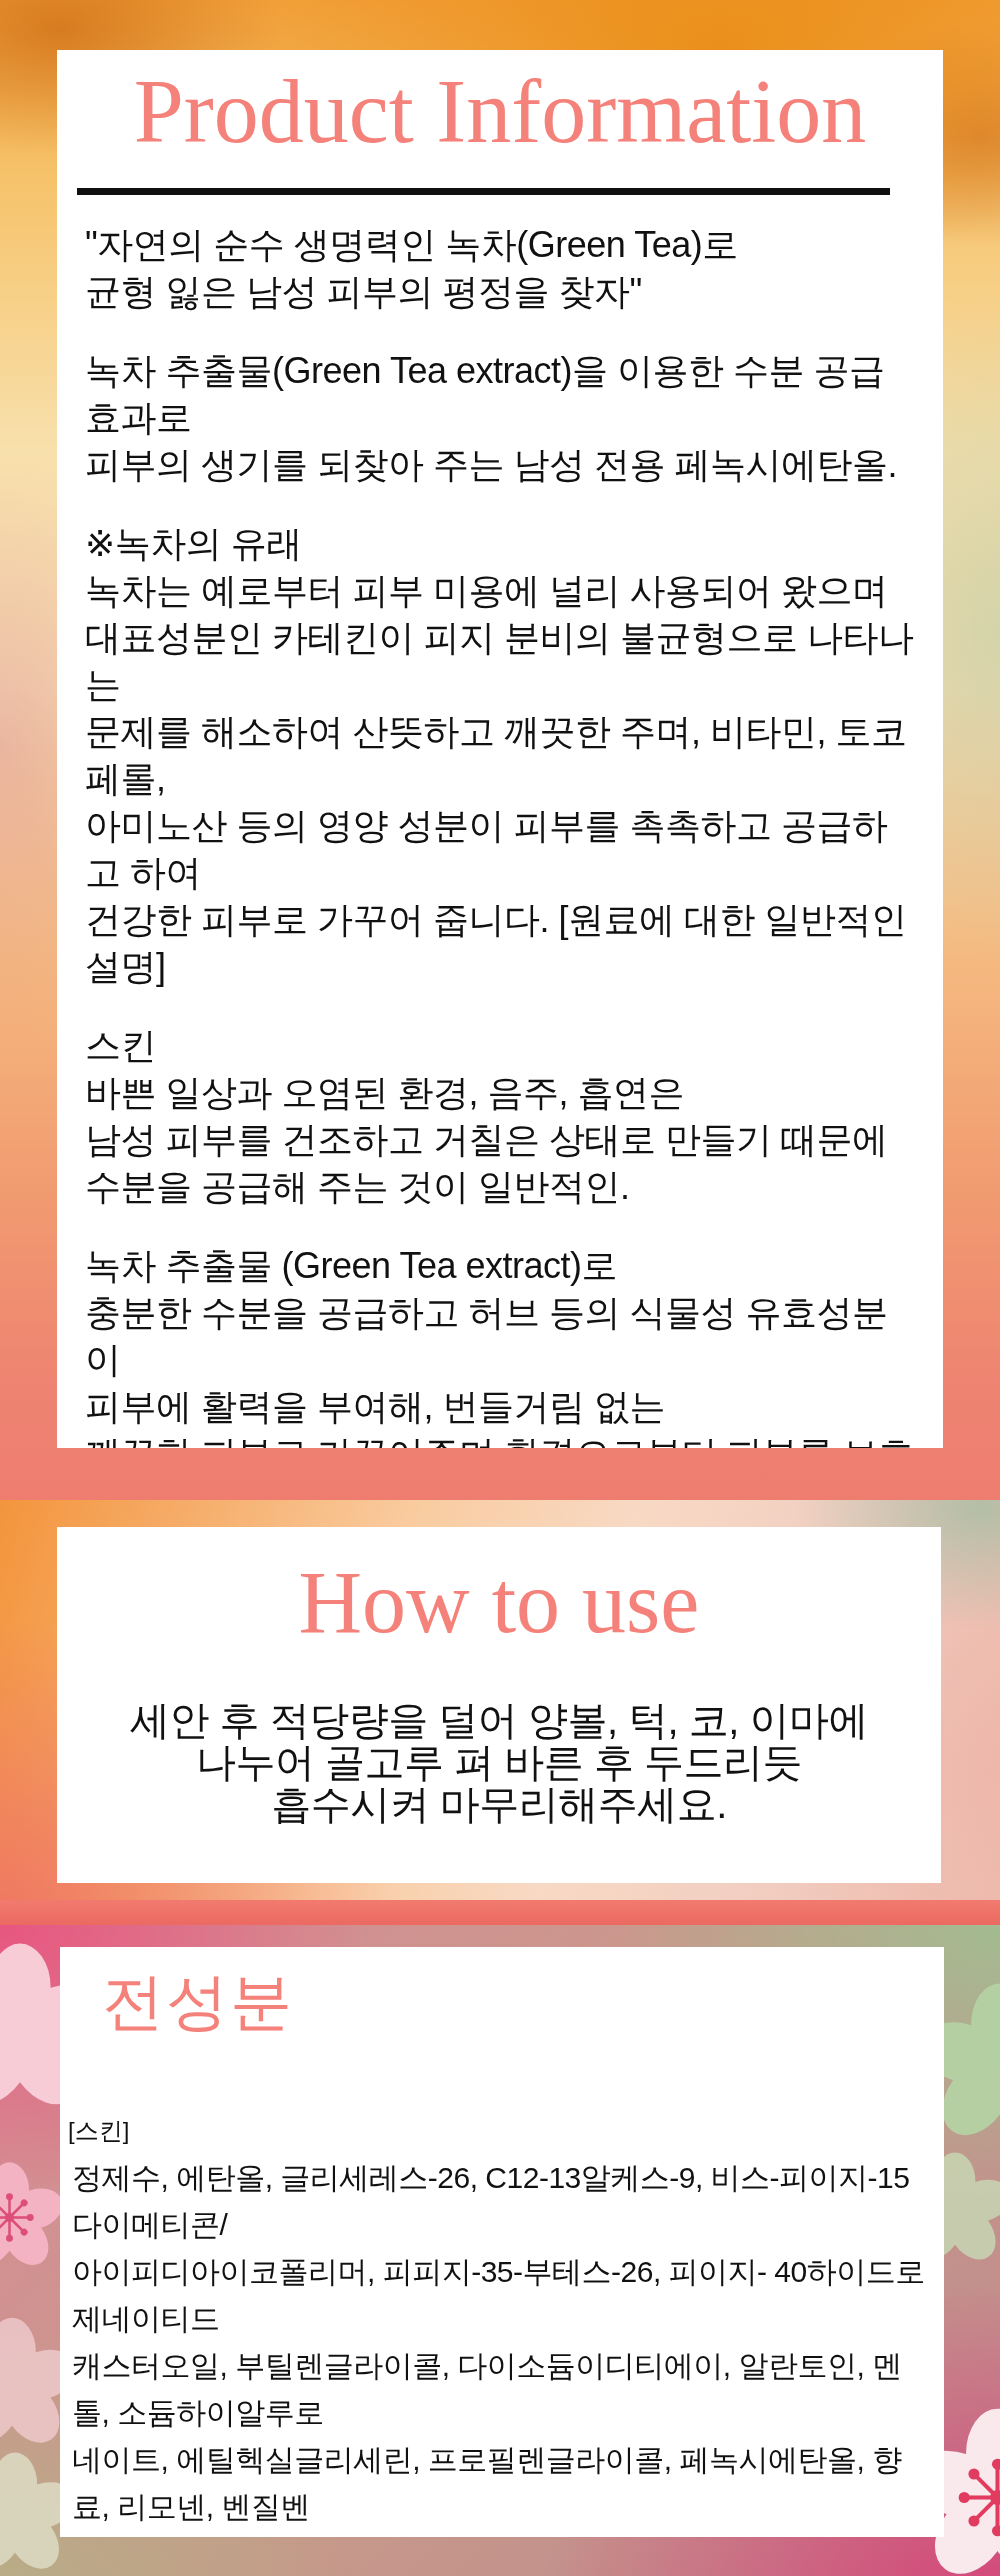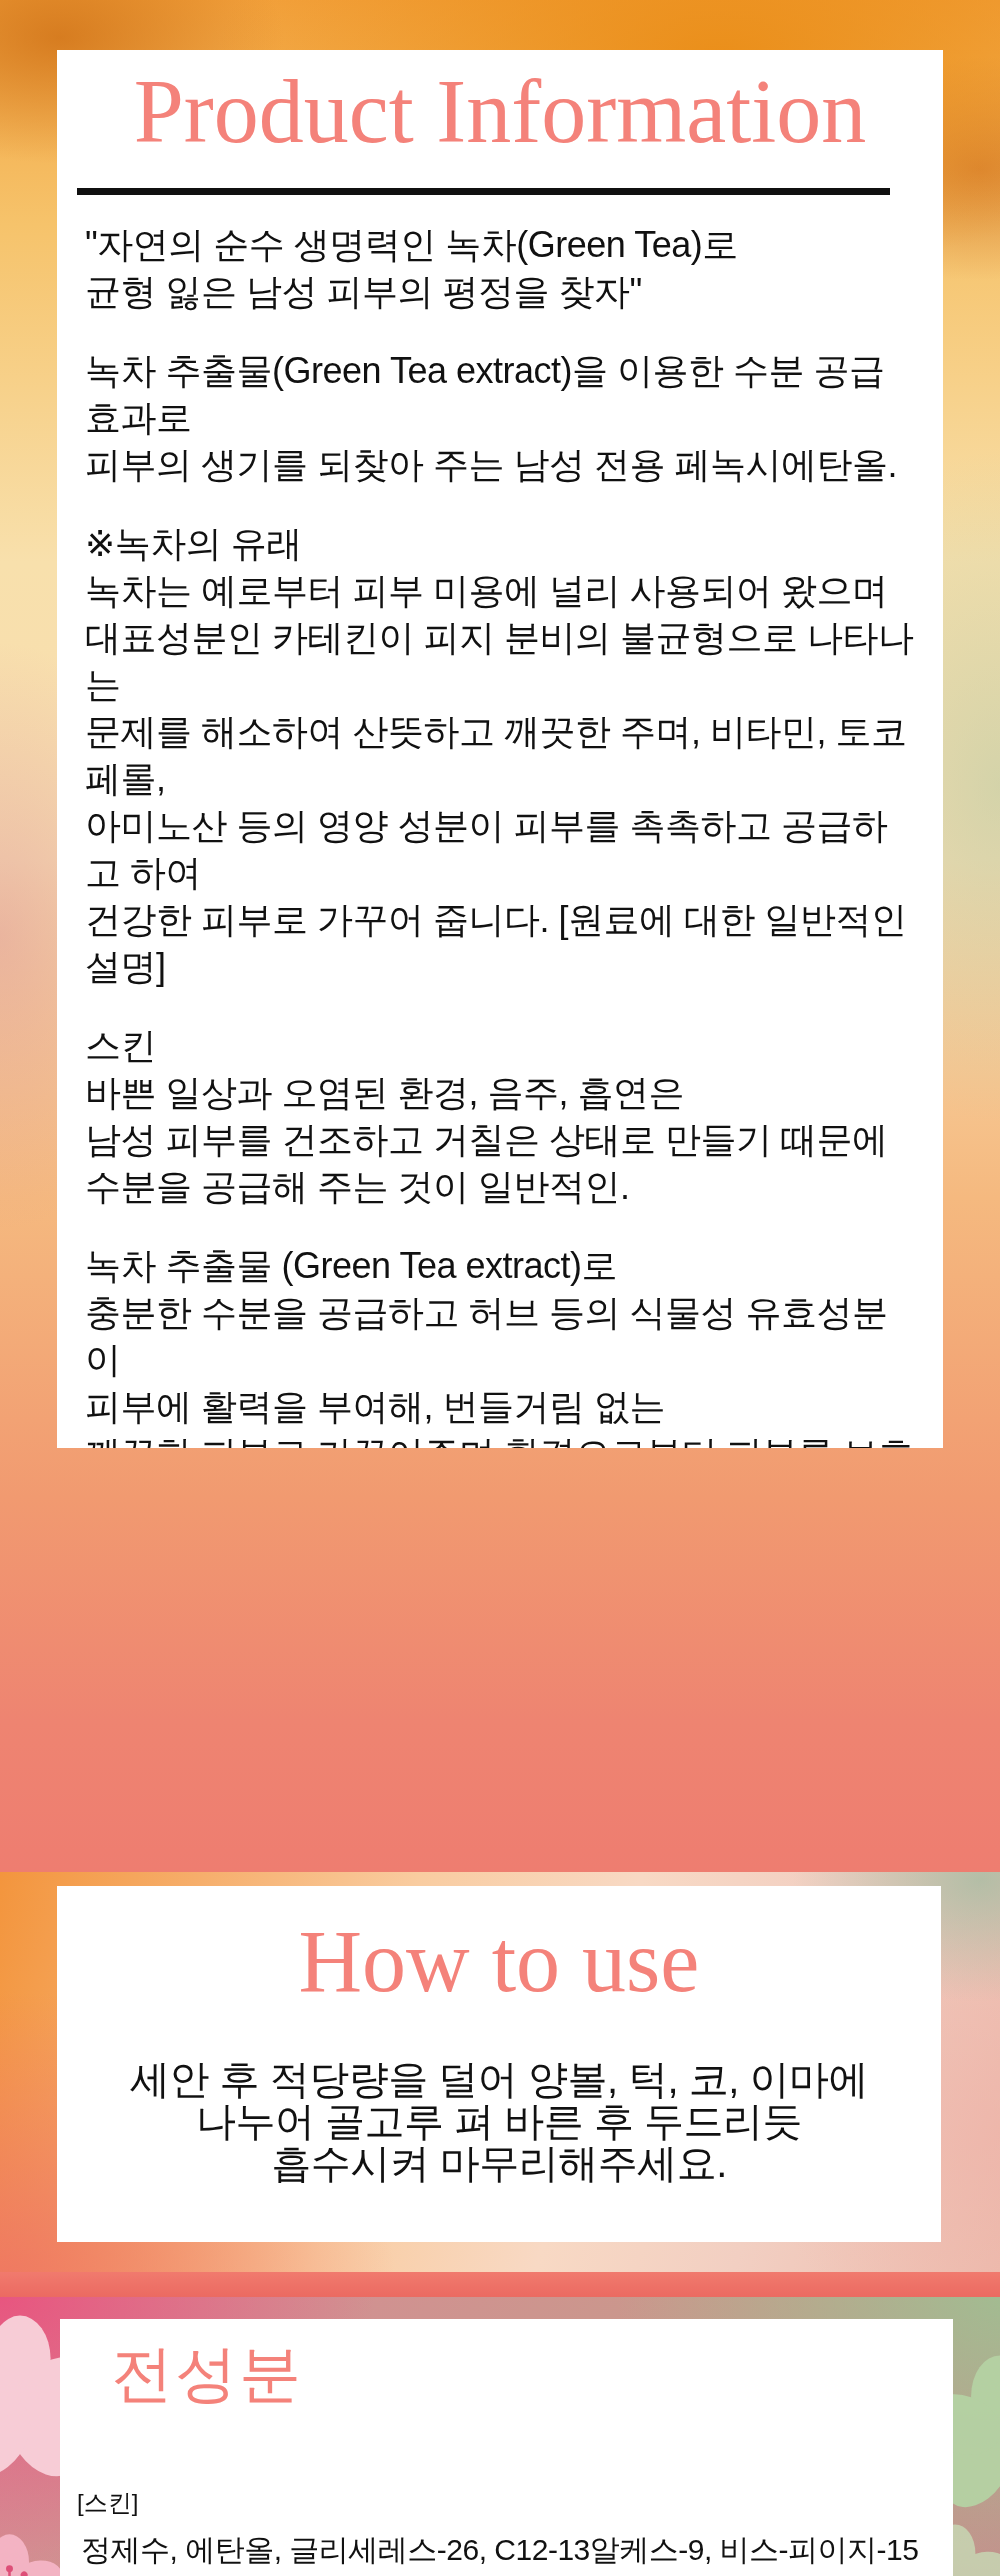--- a/index.html
+++ b/index.html
@@ -5,21 +5,21 @@
   html,body{margin:0;padding:0;}
   body{
     width:1000px;height:2576px;position:relative;
     font-family:"Liberation Sans","DejaVu Sans",sans-serif;
     color:#111;background:#fff;overflow:hidden;
   }
   .section{position:relative;overflow:hidden;}
 
   
   #sec1{
-    height:1872px;
+    height:1500px;
     background:
       radial-gradient(ellipse 320px 180px at 6% 2%, rgba(205,110,20,.75), rgba(205,110,20,0) 70%),
       radial-gradient(ellipse 700px 300px at 72% 3%, rgba(233,138,18,.85), rgba(233,138,18,0) 72%),
       radial-gradient(ellipse 260px 160px at 98% 9%, rgba(200,100,25,.6), rgba(200,100,25,0) 70%),
       radial-gradient(ellipse 300px 480px at 100% 42%, rgba(168,198,162,.45), rgba(168,198,162,0) 70%),
       radial-gradient(ellipse 260px 420px at 0% 50%, rgba(214,132,148,.4), rgba(214,132,148,0) 70%),
       linear-gradient(180deg,#f2a13c 0%,#f6c36b 12%,#f8e0ac 30%,#f8ddb0 46%,#f5b97f 64%,#f19a70 80%,#ee8471 92%,#ee7d70 100%);
   }
   
   #sec2{
@@ -38,22 +38,22 @@
     background:
       radial-gradient(ellipse 520px 380px at 0% 0%, rgba(233,80,125,.9), rgba(233,80,125,0) 72%),
       radial-gradient(ellipse 620px 440px at 100% 105%, rgba(216,58,118,.88), rgba(216,58,118,0) 74%),
       radial-gradient(ellipse 560px 400px at 102% -2%, rgba(158,192,146,.95), rgba(158,192,146,0) 72%),
       radial-gradient(ellipse 520px 360px at -2% 102%, rgba(176,182,132,.75), rgba(176,182,132,0) 72%),
       linear-gradient(135deg,#d88b96 0%,#c79a8a 50%,#c08a8e 100%);
   }
 
   .card{position:absolute;background:#ffffff;z-index:2;overflow:hidden;}
   #card1{left:57px;top:50px;width:886px;height:1398px;}
-  #card2{left:57px;top:14px;width:884px;height:356px;text-align:center;}
-  #card3{left:60px;top:22px;width:884px;height:590px;padding-left:9px;}
+  #card2{left:57px;top:27px;width:884px;height:356px;text-align:center;}
+  #card3{left:60px;top:22px;width:884px;height:590px;}
 
   .en-title{
     font-family:"Liberation Serif","DejaVu Serif",serif;
     font-weight:normal;color:var(--accent,#F4827A);
     text-align:center;margin:0;
   }
   #card1 .en-title{font-size:90px;line-height:104px;margin-top:10px;}
   #card2 .en-title{font-size:88px;line-height:100px;margin-top:26px;}
 
   .hashtags{

